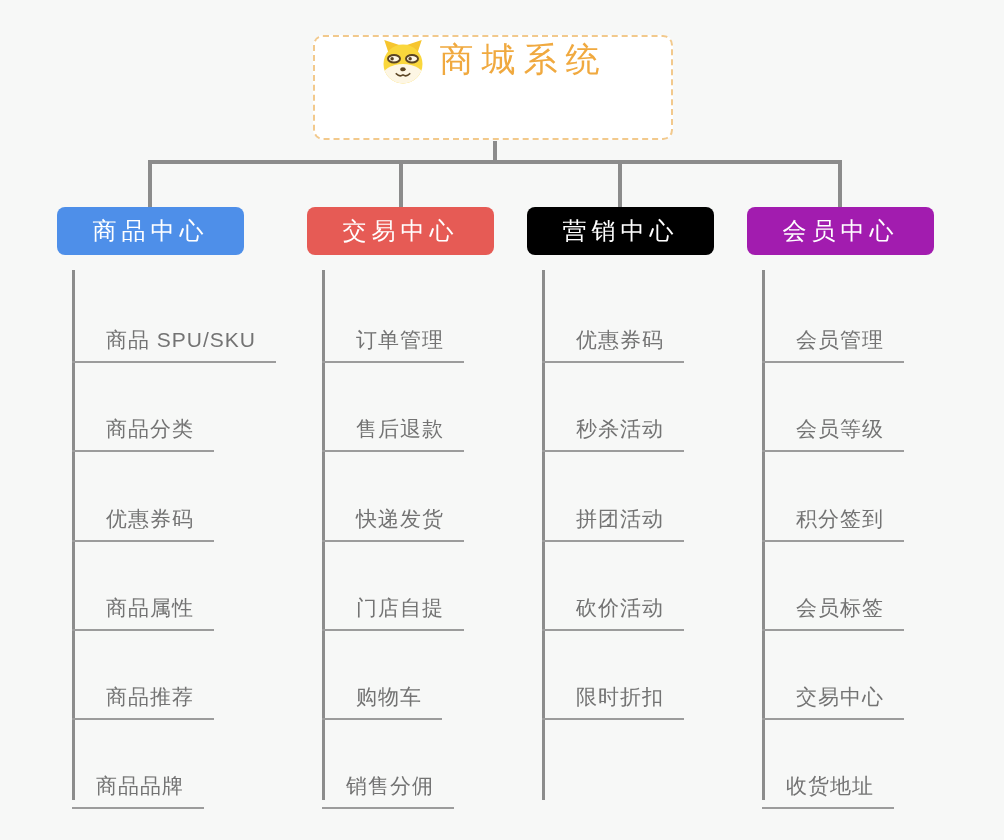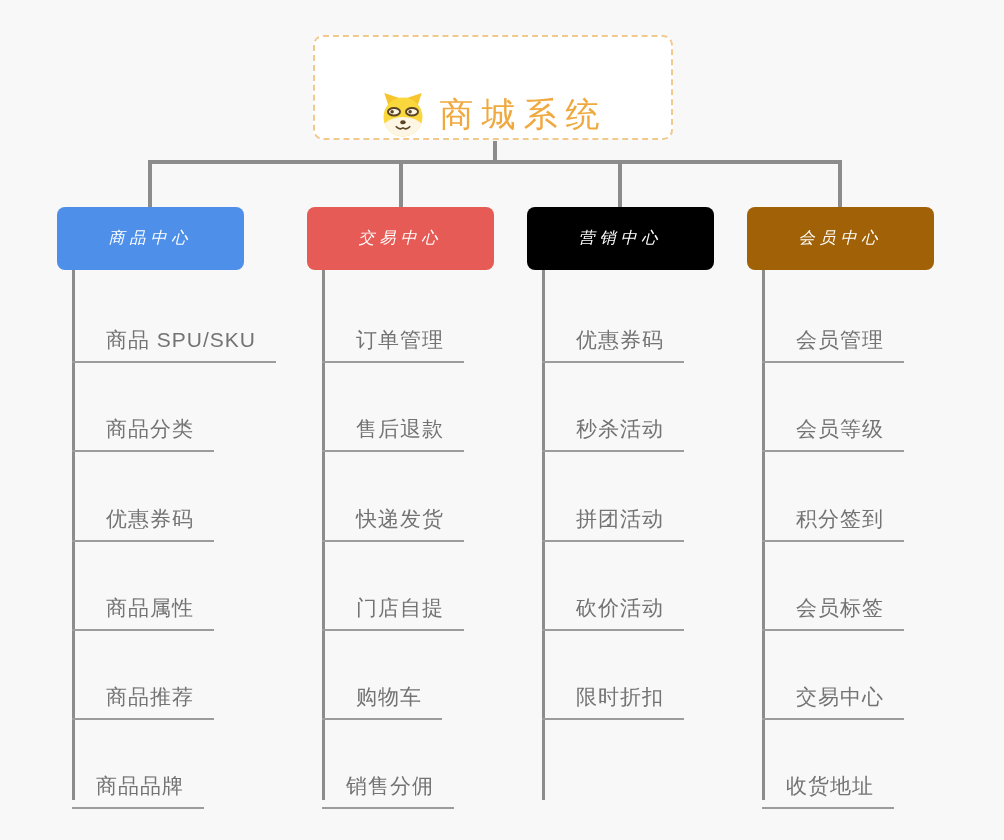--- a/index.html
+++ b/index.html
@@ -5,37 +5,37 @@
   html,body{margin:0;padding:0;}
   body{background:#f7f8f7;}
   .canvas{
     position:relative;width:1004px;height:840px;background:#f7f8f7;overflow:hidden;
     font-family:"Liberation Sans",sans-serif;
   }
   
   .root-node{
     position:absolute;left:313px;top:35px;width:360px;height:105px;
     background:#ffffff;border:2px dashed #f2c98c;border-radius:10px;
-    box-sizing:border-box;display:flex;align-items:flex-end;justify-content:center;gap:13px;
+    box-sizing:border-box;display:flex;align-items:flex-start;justify-content:center;gap:13px;
   }
   .root-title{font-size:34px;color:#f0a93f;letter-spacing:8px;white-space:nowrap;}
   .doge{width:48px;height:48px;display:flex;align-items:center;justify-content:center;}
   
   .line{position:absolute;background:#8c8c8c;}
   .stub{left:493px;top:141px;width:4px;height:20px;}
   .hbar{left:148px;top:160px;width:694px;height:4px;}
   .drop{top:163px;width:4px;height:44px;}
   .d0{left:148px;} .d1{left:399px;} .d2{left:618px;} .d3{left:838px;}
   
   .branch{position:absolute;top:207px;width:240px;height:600px;}
   .b0{left:57px;} .b1{left:307px;text-align:right;} .b2{left:527px;} .b3{left:747px;}
   .hdr{
-    width:187px;height:63px;border-radius:8px;color:#ffffff;font-size:16px;
+    width:187px;height:48px;border-radius:8px;color:#ffffff;font-size:24px;
     letter-spacing:5px;display:flex;align-items:center;justify-content:center;
-    box-sizing:border-box;white-space:nowrap;cursor:default;font-style:italic;
+    box-sizing:border-box;white-space:nowrap;cursor:default;
   }
   .vline{position:absolute;left:15px;top:63px;width:3px;height:530px;background:#8c8c8c;}
   .item{
     position:absolute;left:15px;height:44px;box-sizing:content-box;
     padding:0 20px 7px 34px;border-bottom:2px solid #9c9c9c;
     font-size:21px;color:#737373;letter-spacing:1px;white-space:nowrap;
     display:flex;align-items:flex-end;
   }
   .i0{top:103px;} .i1{top:192px;} .i2{top:282px;} .i3{top:371px;} .i4{top:460px;} .i5{top:549px;padding-left:24px;}
 </style>
@@ -100,21 +100,21 @@
     <div class="hdr" style="background: #000000;">营销中心</div>
     <div class="vline"></div>
     <div class="item i0">优惠券码</div>
     <div class="item i1">秒杀活动</div>
     <div class="item i2">拼团活动</div>
     <div class="item i3">砍价活动</div>
     <div class="item i4">限时折扣</div>
   </div>
 
   <div class="branch b3">
-    <div class="hdr" style="background: #a16207;">会员中心</div>
+    <div class="hdr" style="background: #a21caf;">会员中心</div>
     <div class="vline"></div>
     <div class="item i0">会员管理</div>
     <div class="item i1">会员等级</div>
     <div class="item i2">积分签到</div>
     <div class="item i3">会员标签</div>
     <div class="item i4">交易中心</div>
     <div class="item i5">收货地址</div>
   </div>
 
 </div>

